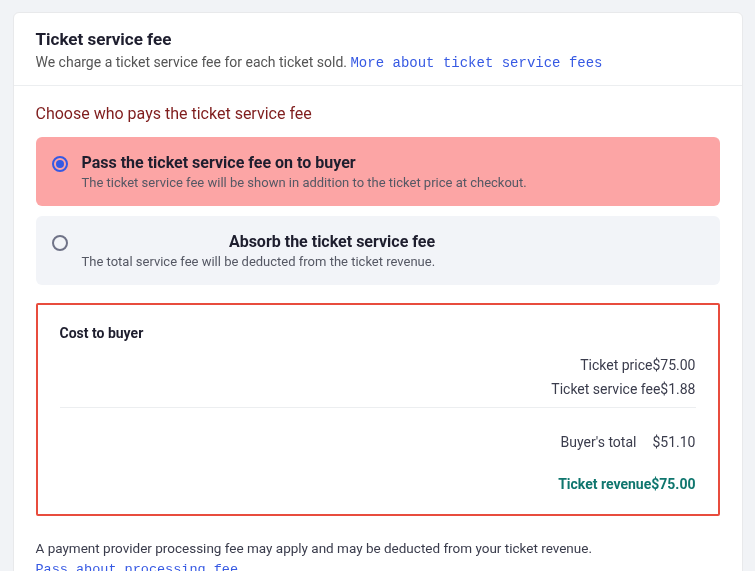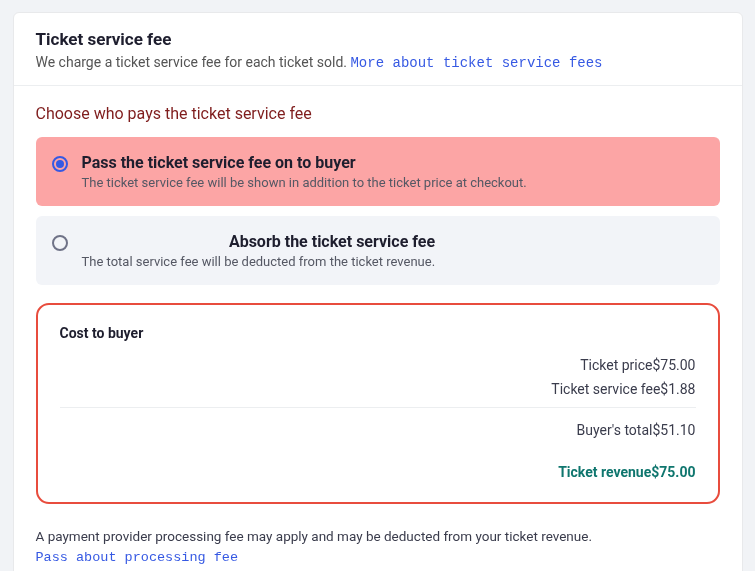--- a/index.html
+++ b/index.html
@@ -81,41 +81,42 @@
       font-weight: 700;
       color: #1e1e2e;
       margin-bottom: 3px;
     }
     .option-desc {
       font-size: 13px;
       color: #555864;
     }
     .highlight-box {
       border: 2px solid #e84c3d;
-      border-radius: 13px;
+      border-radius: 2px;
       margin: 18px 0 8px 0;
       padding: 20px 22px 18px 22px;
     }
     .hb-title {
       font-weight: 700;
       font-size: 14px;
       color: #1e1e2e;
       margin-bottom: 12px;
     }
     .row {
       display: flex;
       justify-content: flex-end;
       font-size: 14px;
       color: #3a3c4c;
       padding: 4px 0;
     }
     .row.total {
       border-top: 1px solid #eceef0;
       margin-top: 6px;
-      padding-top: 14px;
+      padding-top: 26px;
+      gap: 16px;
     }
     .row.revenue {
       font-weight: 700;
       color: #0f766e;
       margin-top: 18px;
     }
     .footer-note {
       padding: 4px 22px 18px 22px;
       font-size: 13.5px;
       color: #3a3c4c;

